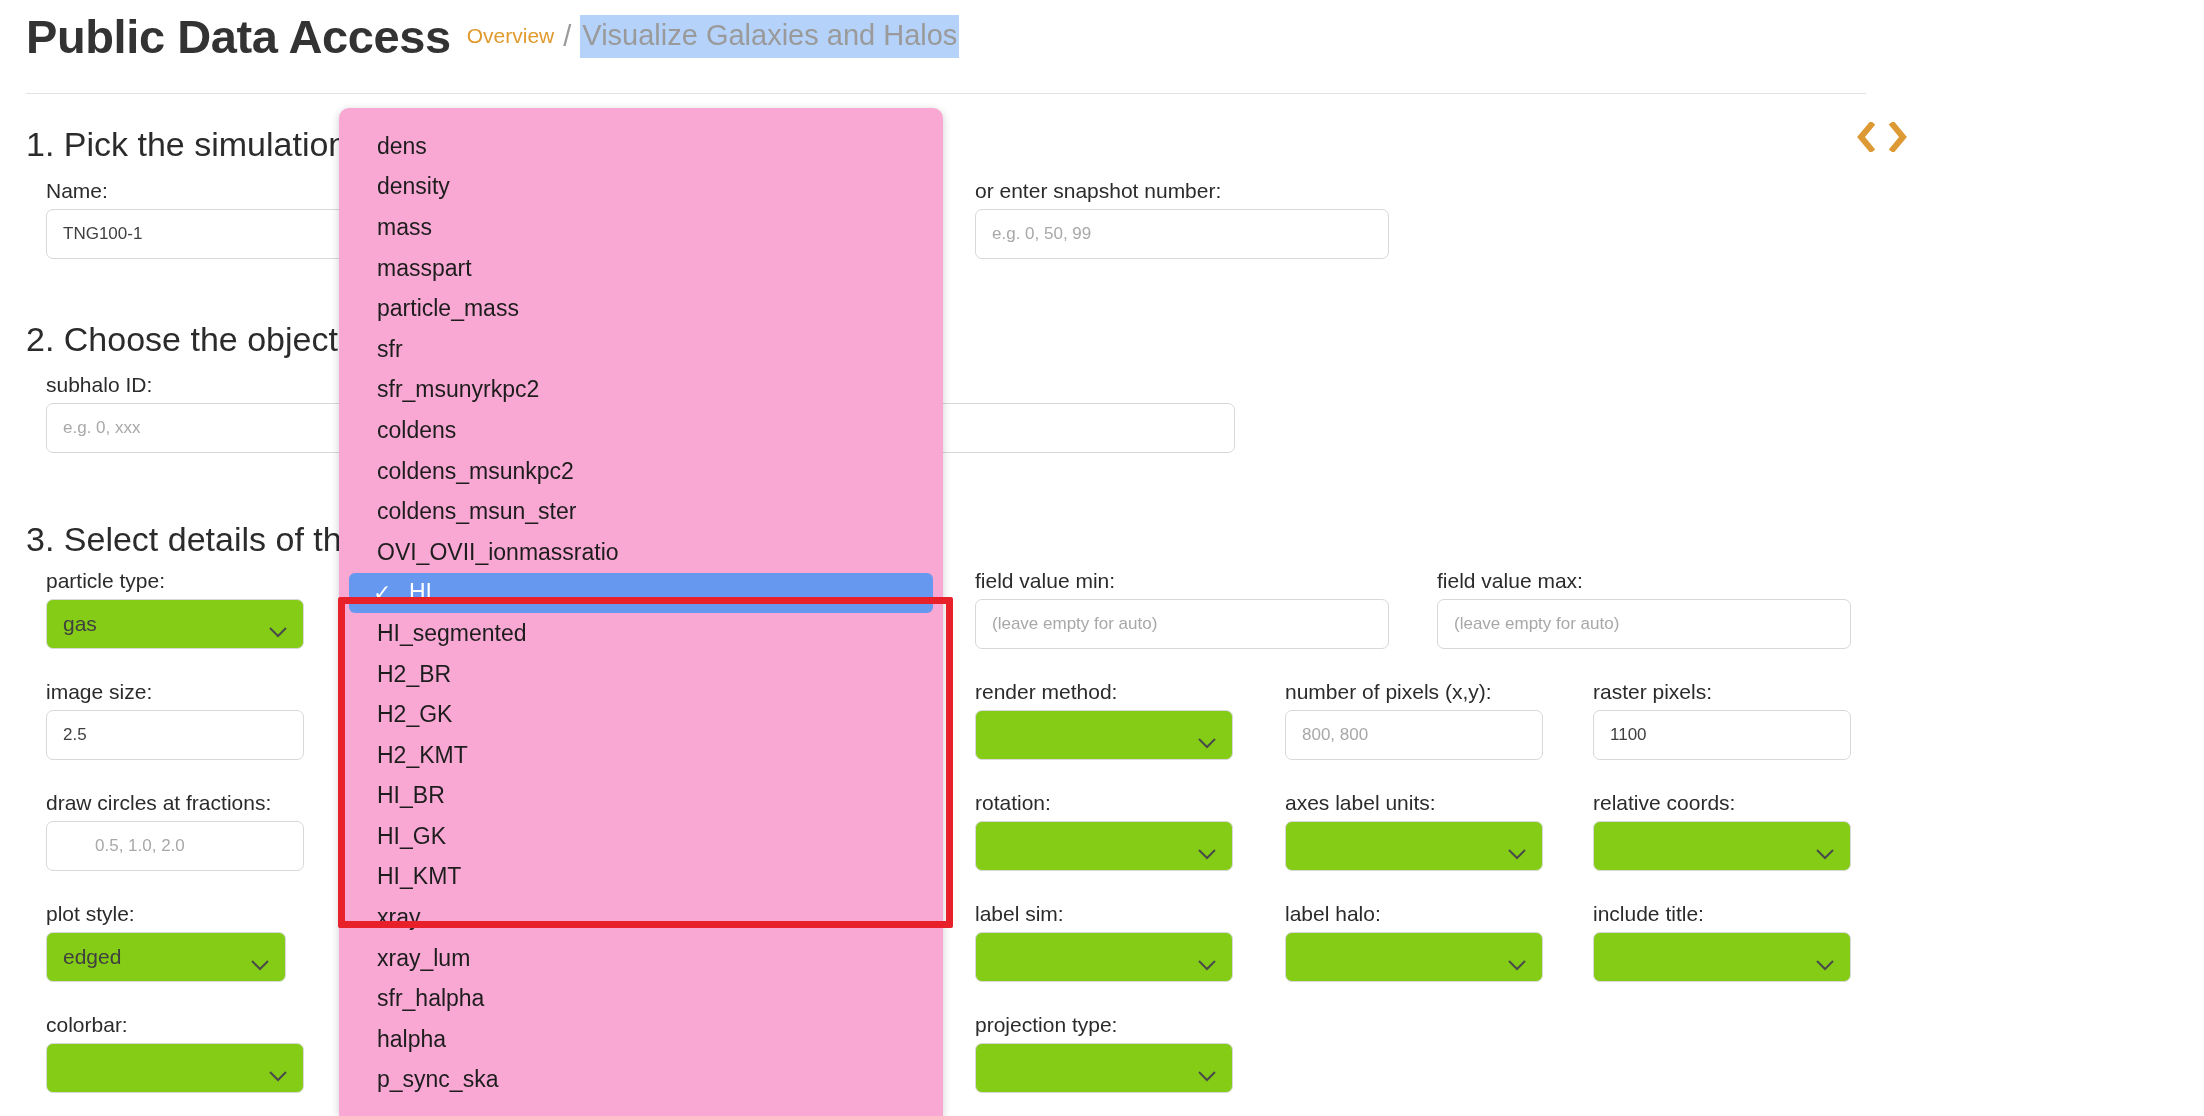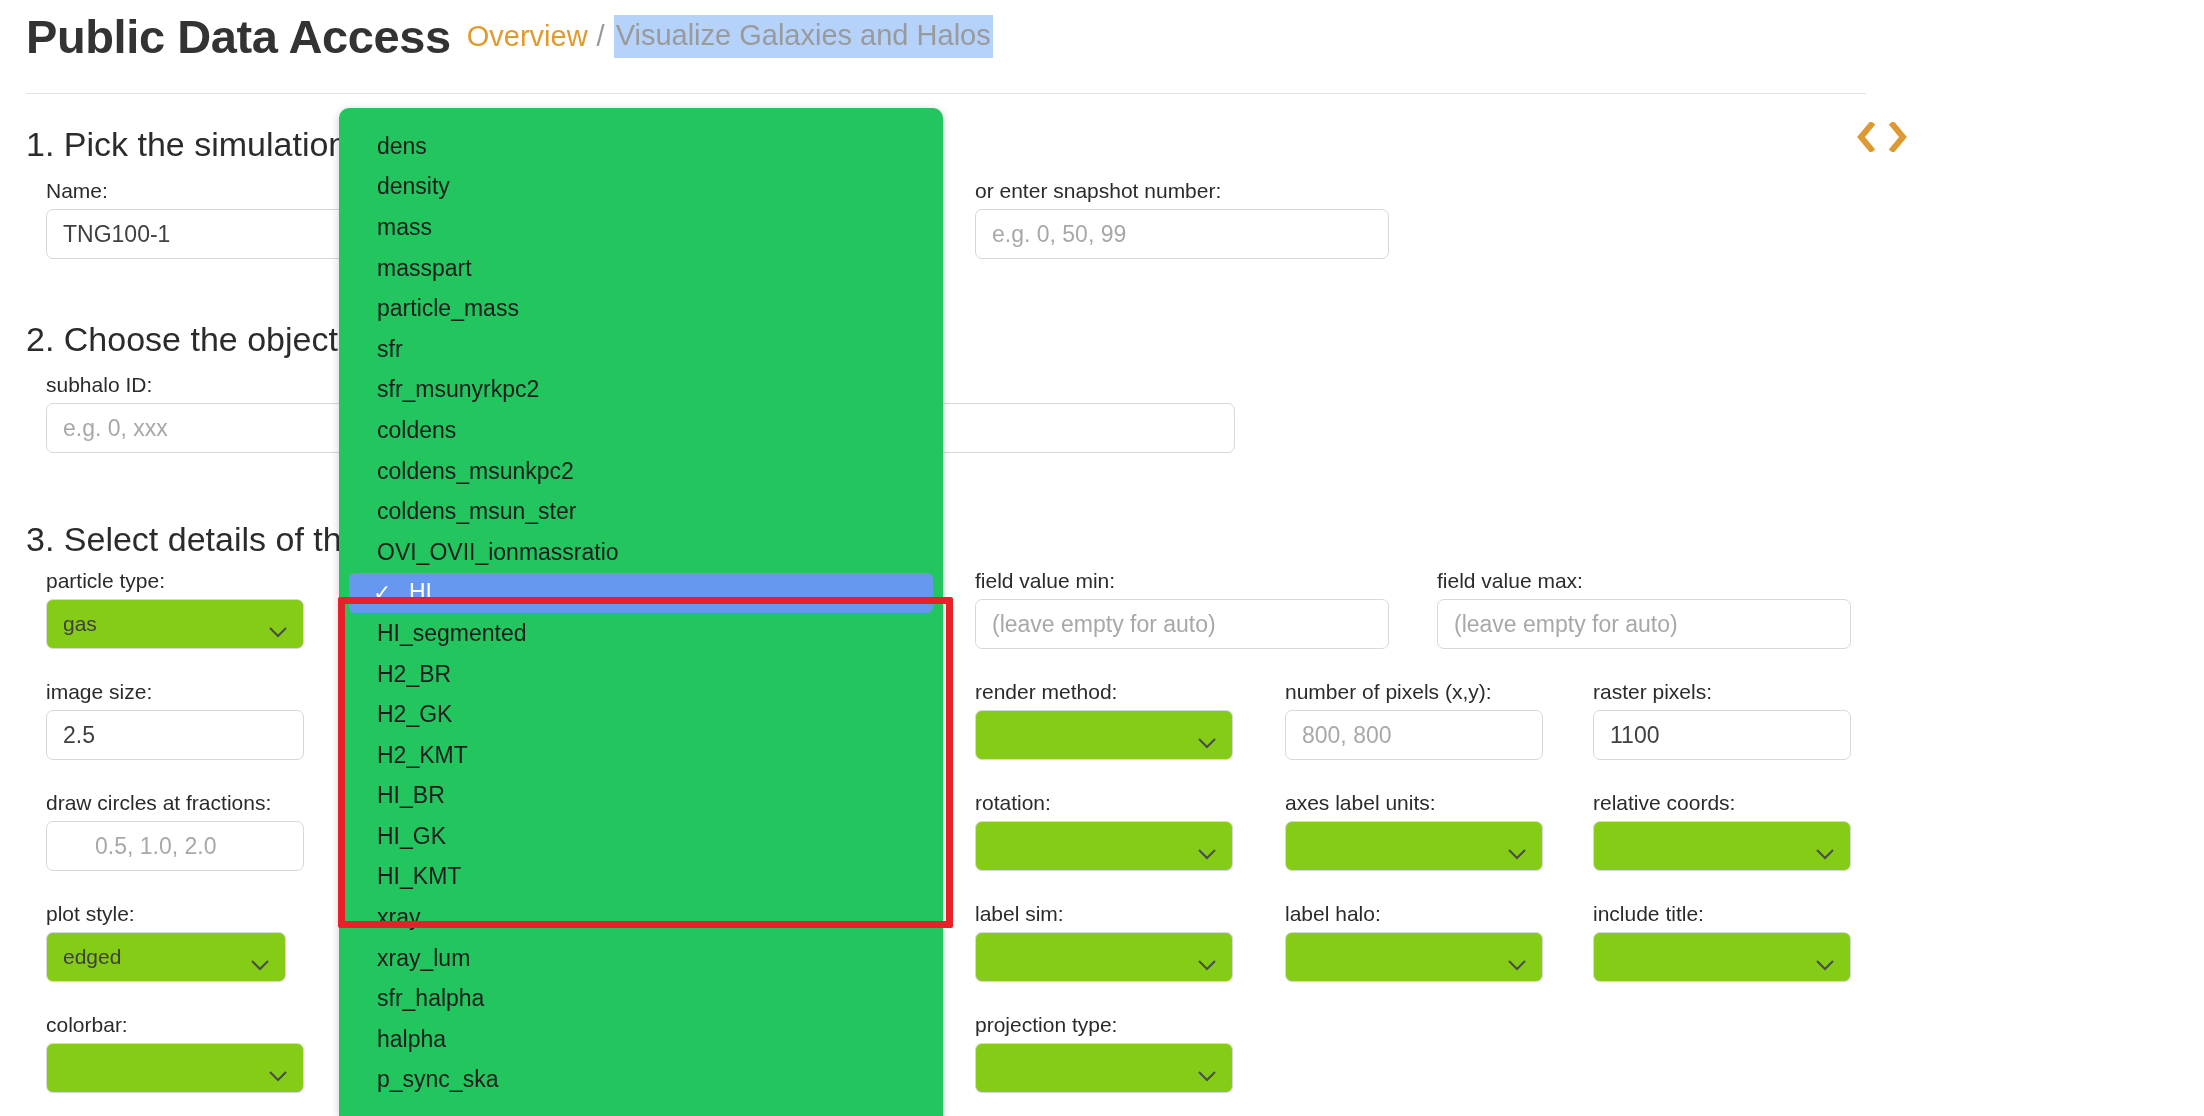--- a/index.html
+++ b/index.html
@@ -28,21 +28,21 @@
     padding-left: 26px;
   }
   .title-main {
     font-size: 47px;
     font-weight: 700;
     color: #333333;
     letter-spacing: -0.4px;
     white-space: nowrap;
   }
   .crumb-overview {
-    font-size: 29px;
+    font-size: 21px;
     color: #e09a2e;
     font-weight: 400;
     margin-left: 16px;
     white-space: nowrap;
   }
   .crumb-slash {
     font-size: 29px;
     color: #9a9a9a;
     margin: 0 9px;
   }
@@ -90,21 +90,21 @@
     white-space: nowrap;
   }
 
   
   .inp {
     position: absolute;
     height: 50px;
     border: 1px solid #d8d8d8;
     border-radius: 7px;
     background: #ffffff;
-    font-size: 23px;
+    font-size: 17px;
     color: #404040;
     padding: 0 16px;
     font-family: "Liberation Sans", sans-serif;
     outline: none;
   }
   .inp::placeholder { color: #a8a8a8; }
 
   .sel {
     position: absolute;
     height: 50px;
@@ -124,21 +124,21 @@
     flex: 0 0 auto;
   }
 
   
   .dropdown {
     position: absolute;
     left: 339px;
     top: 108px;
     width: 604px;
     height: 1008px;
-    background: #22c55e;
+    background: #f9a8d4;
     border-radius: 10px 10px 0 0;
     box-shadow: 0 2px 9px rgba(0,0,0,0.20);
     overflow: hidden;
     padding-top: 18px;
   }
   .dd-item {
     height: 40.6px;
     display: flex;
     align-items: center;
     padding-left: 34px;

